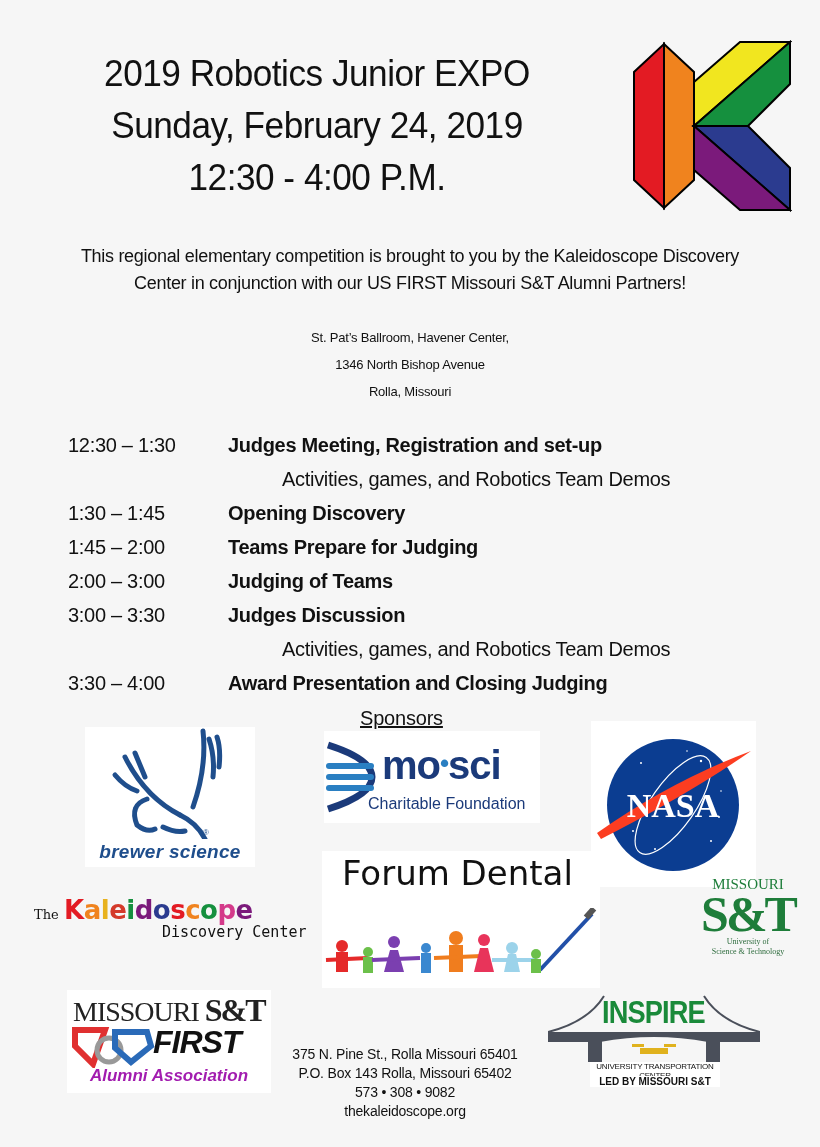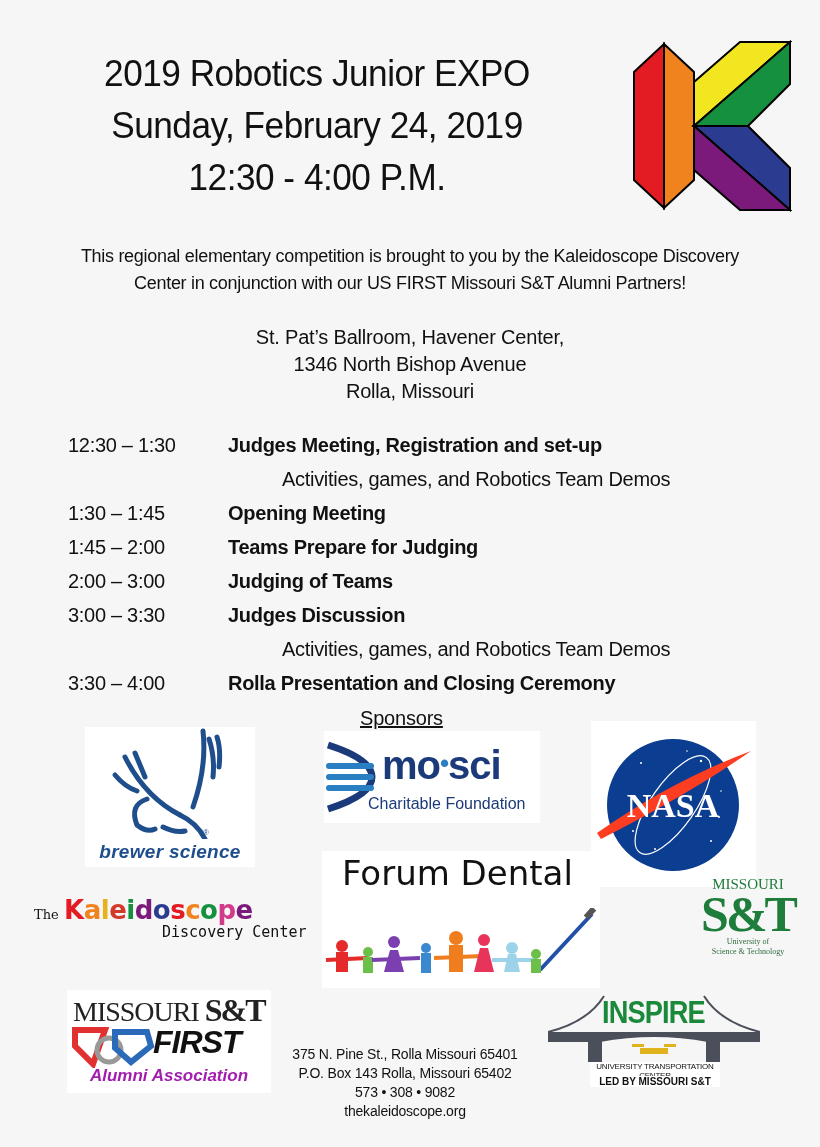--- a/index.html
+++ b/index.html
@@ -3,21 +3,21 @@
   <meta charset="utf-8">
   <style>
     * { box-sizing: border-box; margin: 0; padding: 0; }
     html, body { width: 820px; height: 1147px; background: #f6f6f6; overflow: hidden; }
     body { position: relative; font-family: "Liberation Sans", sans-serif; color: #111; }
     .abs { position: absolute; }
     .title-block { left: 0; top: 48px; width: 634px; text-align: center; }
     .title-line { font-size: 37px; line-height: 52px; letter-spacing: -0.5px; font-family: "Liberation Sans", sans-serif; transform: scaleX(0.95); }
     .k-logo { left: 632px; top: 40px; width: 160px; height: 172px; }
     .intro { left: 0; top: 243px; width: 820px; text-align: center; font-size: 18px; line-height: 27px; letter-spacing: -0.3px; }
-    .venue { left: 0; top: 324px; width: 820px; text-align: center; font-size: 20px; line-height: 27px; letter-spacing: -0.2px; }
+    .venue { left: 0; top: 324px; width: 820px; text-align: center; font-size: 13px; line-height: 27px; letter-spacing: -0.2px; }
     .schedule { left: 68px; top: 419px; width: 700px; margin-top: 11px; }
     .sched-row { position: relative; height: 34px; font-size: 20px; line-height: 30px; letter-spacing: -0.3px; }
     .sched-time { position: absolute; left: 0; top: 0; }
     .sched-event { position: absolute; left: 160px; top: 0; font-weight: bold; }
     .sched-sub { position: absolute; left: 214px; top: 0; }
     .sponsors-heading { left: 360px; top: 707px; font-size: 20px; text-decoration: underline; letter-spacing: -0.2px; }
     .logo-box { background: #fff; }
     .brewer { left: 85px; top: 727px; width: 170px; height: 140px; }
     .brewer-text { position: absolute; left: 0; bottom: 4px; width: 100%; text-align: center; font-style: italic; font-weight: bold; color: #1f4e8c; font-size: 19px; letter-spacing: 0.3px; }
     .mosci { left: 324px; top: 731px; width: 216px; height: 92px; }
@@ -78,40 +78,40 @@
 <div class="abs schedule">
   <div class="sched-row">
     <span class="sched-time">12:30 – 1:30</span>
     <span class="sched-event">Judges Meeting, Registration and set-up</span>
   </div>
   <div class="sched-row">
     <span class="sched-sub">Activities, games, and Robotics Team Demos</span>
   </div>
   <div class="sched-row">
     <span class="sched-time">1:30 – 1:45</span>
-    <span class="sched-event">Opening Meeting</span>
+    <span class="sched-event">Opening Discovery</span>
   </div>
   <div class="sched-row">
     <span class="sched-time">1:45 – 2:00</span>
     <span class="sched-event">Teams Prepare for Judging</span>
   </div>
   <div class="sched-row">
     <span class="sched-time">2:00 – 3:00</span>
     <span class="sched-event">Judging of Teams</span>
   </div>
   <div class="sched-row">
     <span class="sched-time">3:00 – 3:30</span>
     <span class="sched-event">Judges Discussion</span>
   </div>
   <div class="sched-row">
     <span class="sched-sub">Activities, games, and Robotics Team Demos</span>
   </div>
   <div class="sched-row">
     <span class="sched-time">3:30 – 4:00</span>
-    <span class="sched-event">Rolla Presentation and Closing Ceremony</span>
+    <span class="sched-event">Award Presentation and Closing Judging</span>
   </div>
 </div>
 
 <div class="abs sponsors-heading">Sponsors</div>
 
 <div class="abs logo-box brewer">
   <svg width="170" height="112" viewBox="0 0 170 112" style="position:absolute;left:0;top:0">
     <g fill="none" stroke="#1f4e8c" stroke-width="5" stroke-linecap="round">
       <path d="M40 30 Q60 70 95 88"></path>
       <path d="M30 48 Q40 60 52 64"></path>

